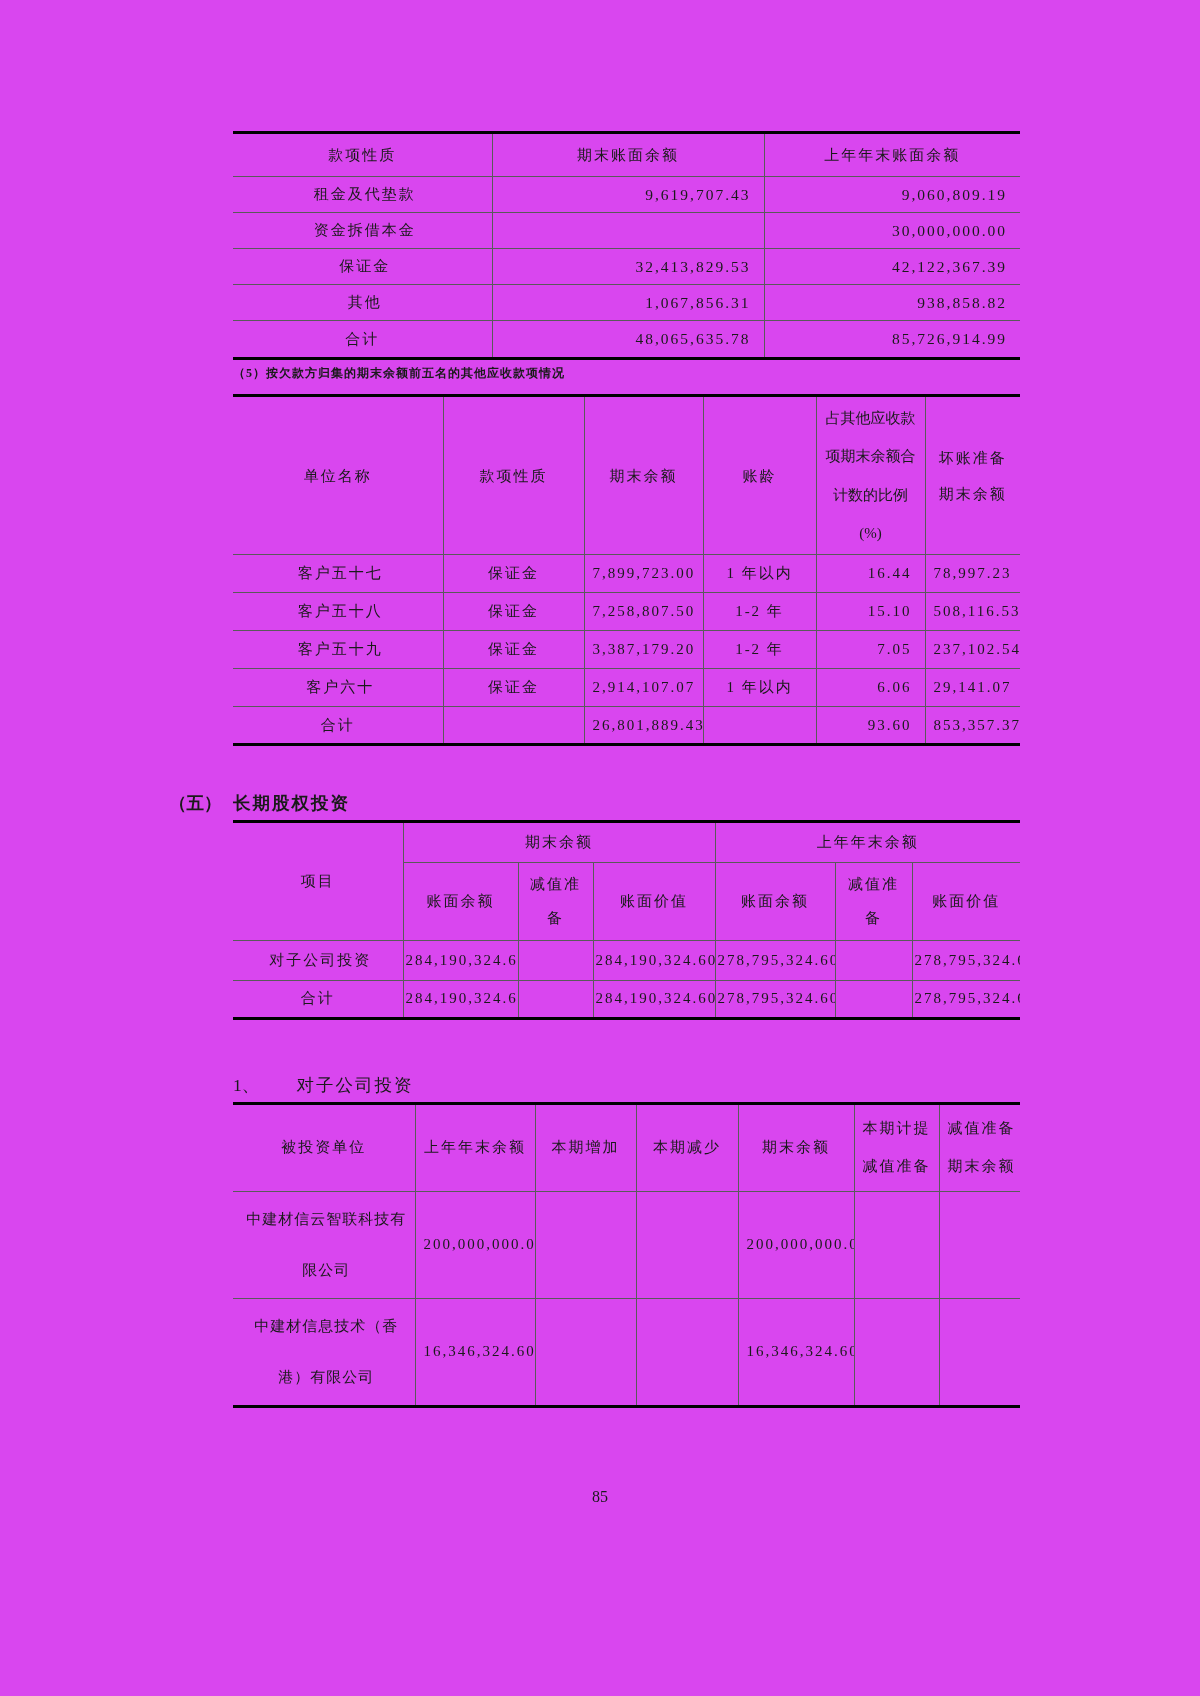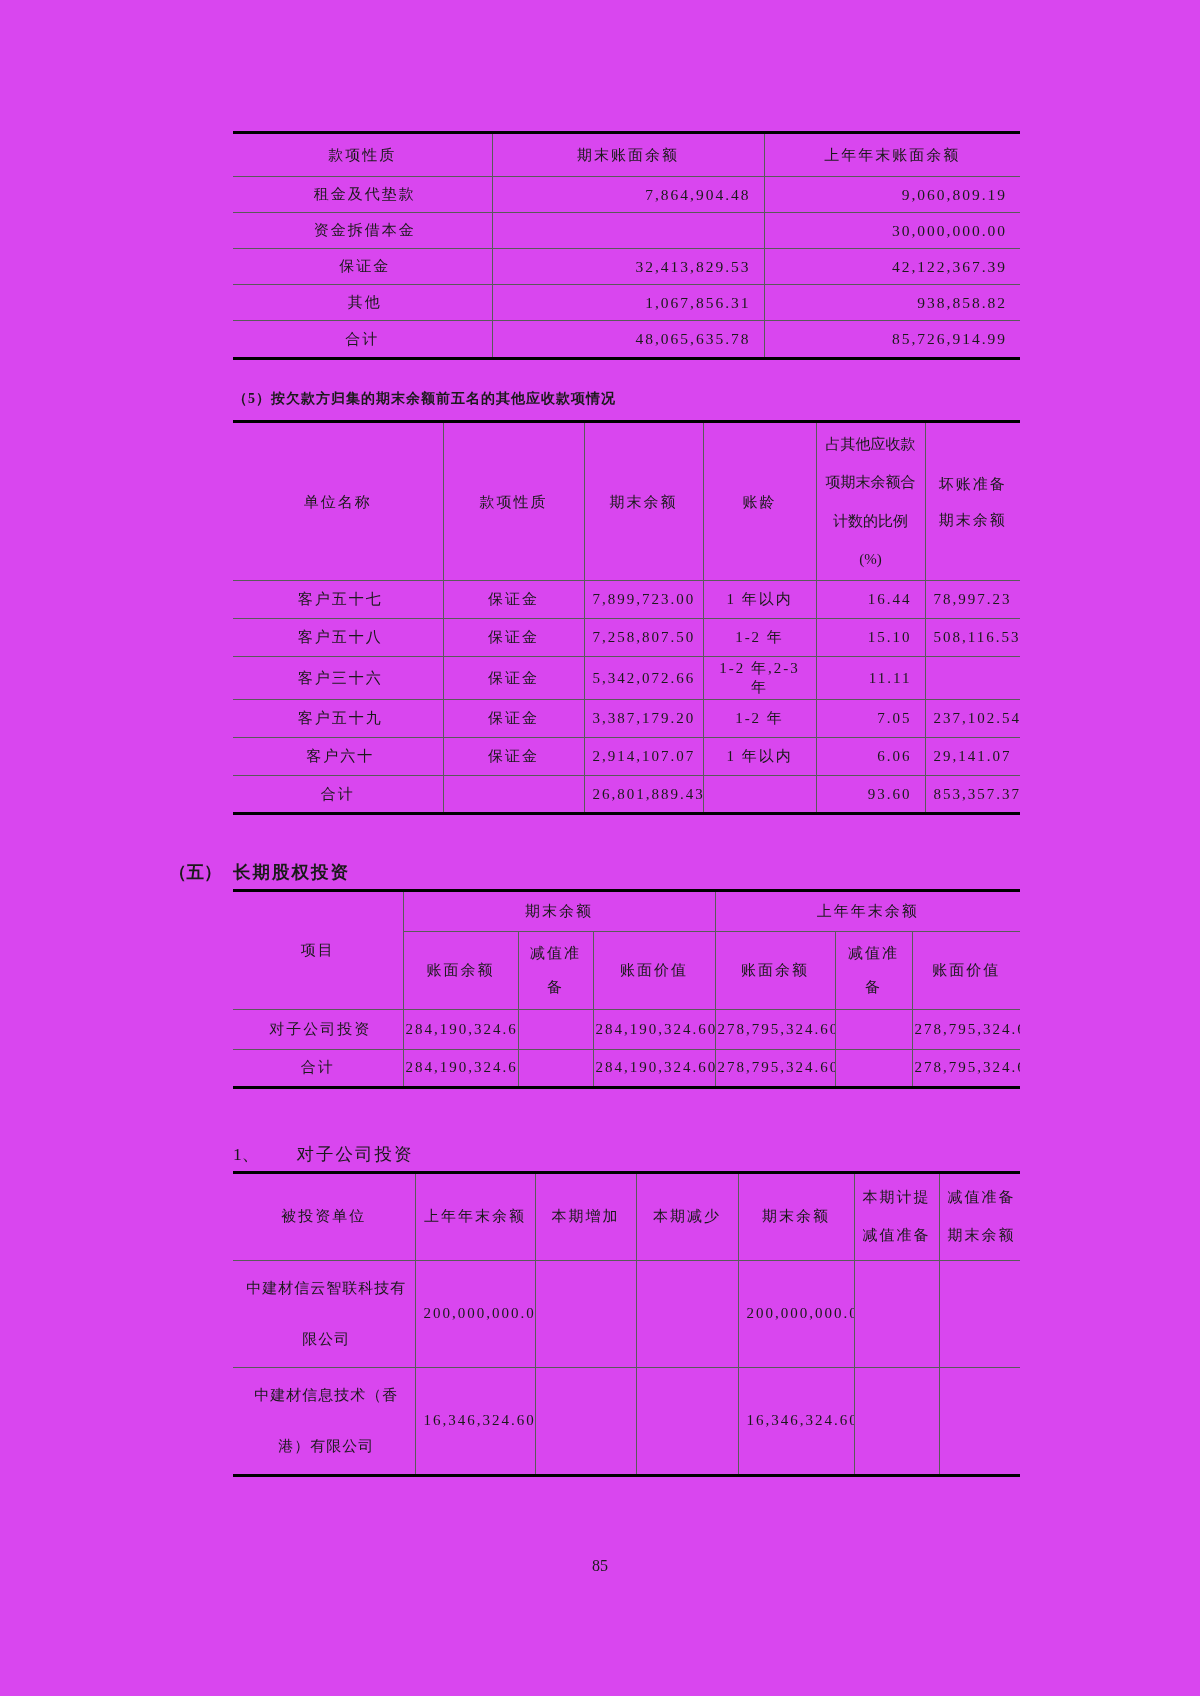--- a/index.html
+++ b/index.html
@@ -39,22 +39,22 @@
   .num { text-align:right !important; padding-right:13px !important; letter-spacing:.5px; font-size:15.5px; }
   .ctr { text-align:center !important; }
 
   
   .tb1 thead tr { height:44px; }
   .tb1 tbody tr { height:36px; }
   .tb1 tr.total { height:38px; }
 
   
   .h5 {
-    margin-top:26px; height:26px; line-height:26px;
-    font-weight:bold; font-size:14px; letter-spacing:1px;
+    height:26px; line-height:26px;
+    font-weight:bold; font-size:12px; letter-spacing:1px;
   }
   .h-wu {
     position:relative; margin-top:44px; height:26px; line-height:26px;
     font-weight:bold; font-size:17.5px; letter-spacing:2px;
   }
   .h-wu .sec-num { position:absolute; left:-64px; top:0; letter-spacing:0; }
   .h-sub {
     margin-top:52px; height:26px; line-height:26px;
     font-weight:normal; font-size:17.5px; letter-spacing:2px;
   }
@@ -107,21 +107,21 @@
       <thead>
         <tr>
           <th>款项性质</th>
           <th>期末账面余额</th>
           <th>上年年末账面余额</th>
         </tr>
       </thead>
       <tbody>
         <tr>
           <td class="lbl">租金及代垫款</td>
-          <td class="num">7,864,904.48</td>
+          <td class="num">9,619,707.43</td>
           <td class="num">9,060,809.19</td>
         </tr>
         <tr>
           <td class="lbl">资金拆借本金</td>
           <td class="num"></td>
           <td class="num">30,000,000.00</td>
         </tr>
         <tr>
           <td class="lbl">保证金</td>
           <td class="num">32,413,829.53</td>
@@ -170,28 +170,20 @@
           <td class="num">16.44</td>
           <td class="num">78,997.23</td>
         </tr>
         <tr>
           <td class="lbl">客户五十八</td>
           <td class="ctr">保证金</td>
           <td class="num">7,258,807.50</td>
           <td class="ctr">1-2 年</td>
           <td class="num">15.10</td>
           <td class="num">508,116.53</td>
-        </tr>
-        <tr>
-          <td class="lbl">客户三十六</td>
-          <td class="ctr">保证金</td>
-          <td class="num">5,342,072.66</td>
-          <td class="ctr">1-2 年,2-3 年</td>
-          <td class="num">11.11</td>
-          <td class="num"></td>
         </tr>
         <tr>
           <td class="lbl">客户五十九</td>
           <td class="ctr">保证金</td>
           <td class="num">3,387,179.20</td>
           <td class="ctr">1-2 年</td>
           <td class="num">7.05</td>
           <td class="num">237,102.54</td>
         </tr>
         <tr>

